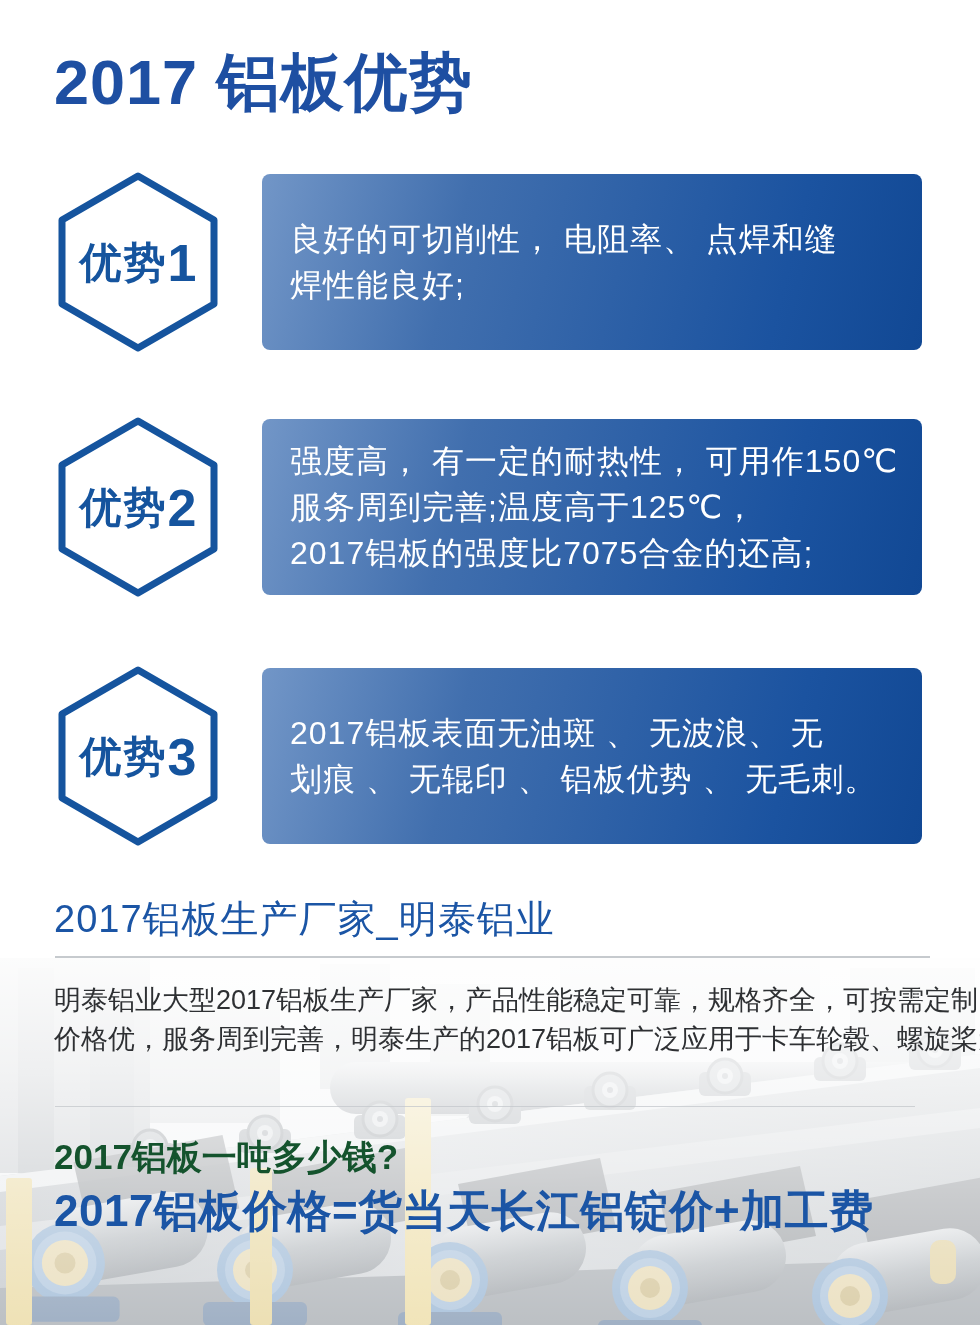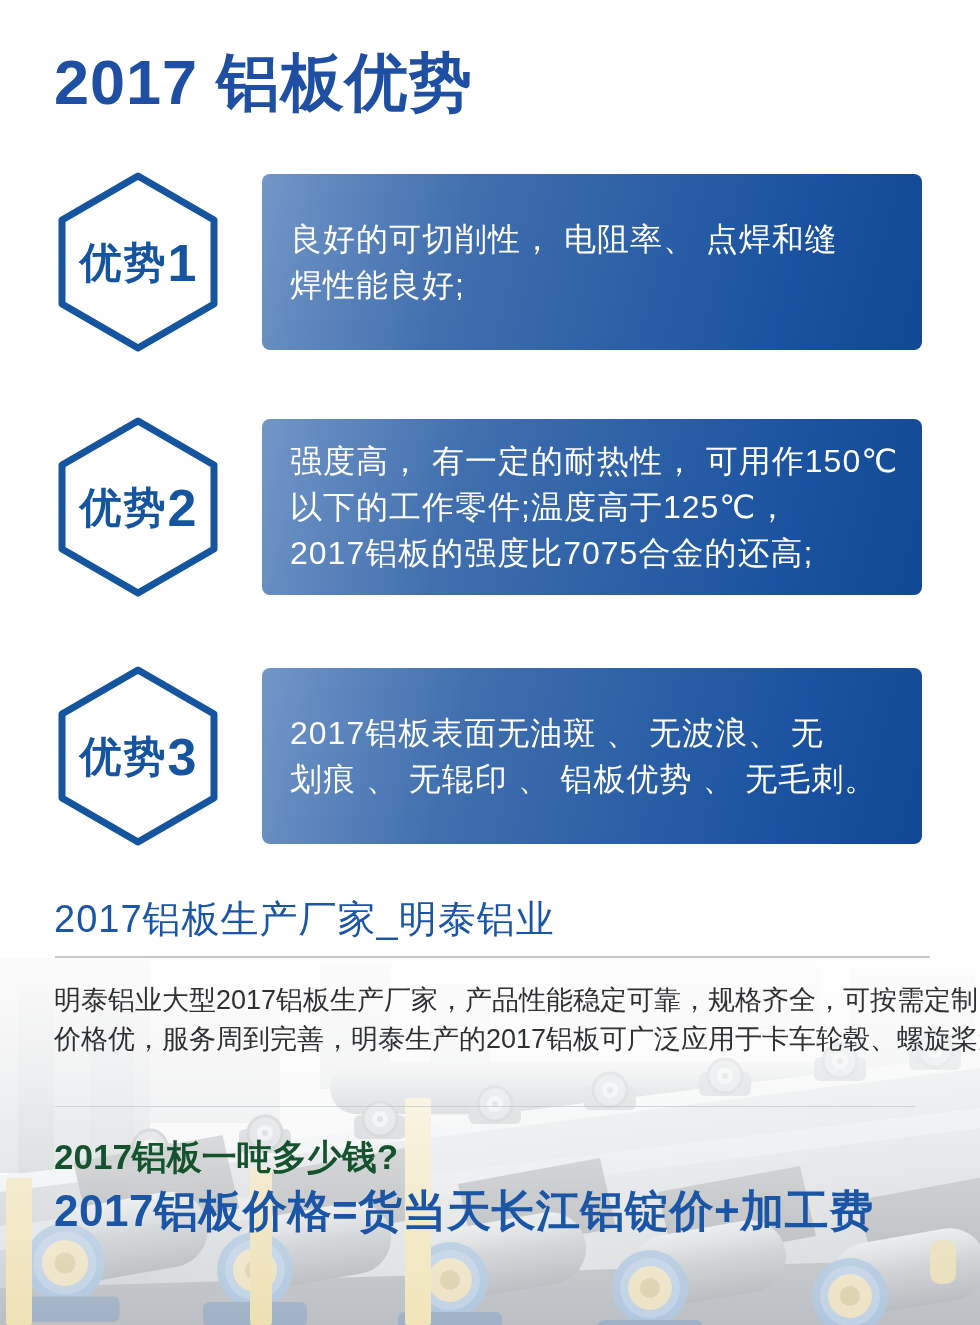--- a/index.html
+++ b/index.html
@@ -90,21 +90,21 @@
       <svg viewBox="0 0 176 184">
         <polygon points="88,6 164,50 164,134 88,178 12,134 12,50" fill="#ffffff" stroke="#15549e" stroke-width="7" stroke-linejoin="round"></polygon>
       </svg>
       <div class="badge-text">
         <span class="badge-label">优势</span>
         <span class="badge-number">2</span>
       </div>
     </div>
     <div class="adv-box">
       <div class="line">强度高， 有一定的耐热性， 可用作150℃</div>
-      <div class="line">以下的工作零件;温度高于125℃，</div>
+      <div class="line">服务周到完善;温度高于125℃，</div>
       <div class="line">2017铝板的强度比7075合金的还高;</div>
     </div>
   </section>
 
   <section class="adv-row row3">
     <div class="badge">
       <svg viewBox="0 0 176 184">
         <polygon points="88,6 164,50 164,134 88,178 12,134 12,50" fill="#ffffff" stroke="#15549e" stroke-width="7" stroke-linejoin="round"></polygon>
       </svg>
       <div class="badge-text">

